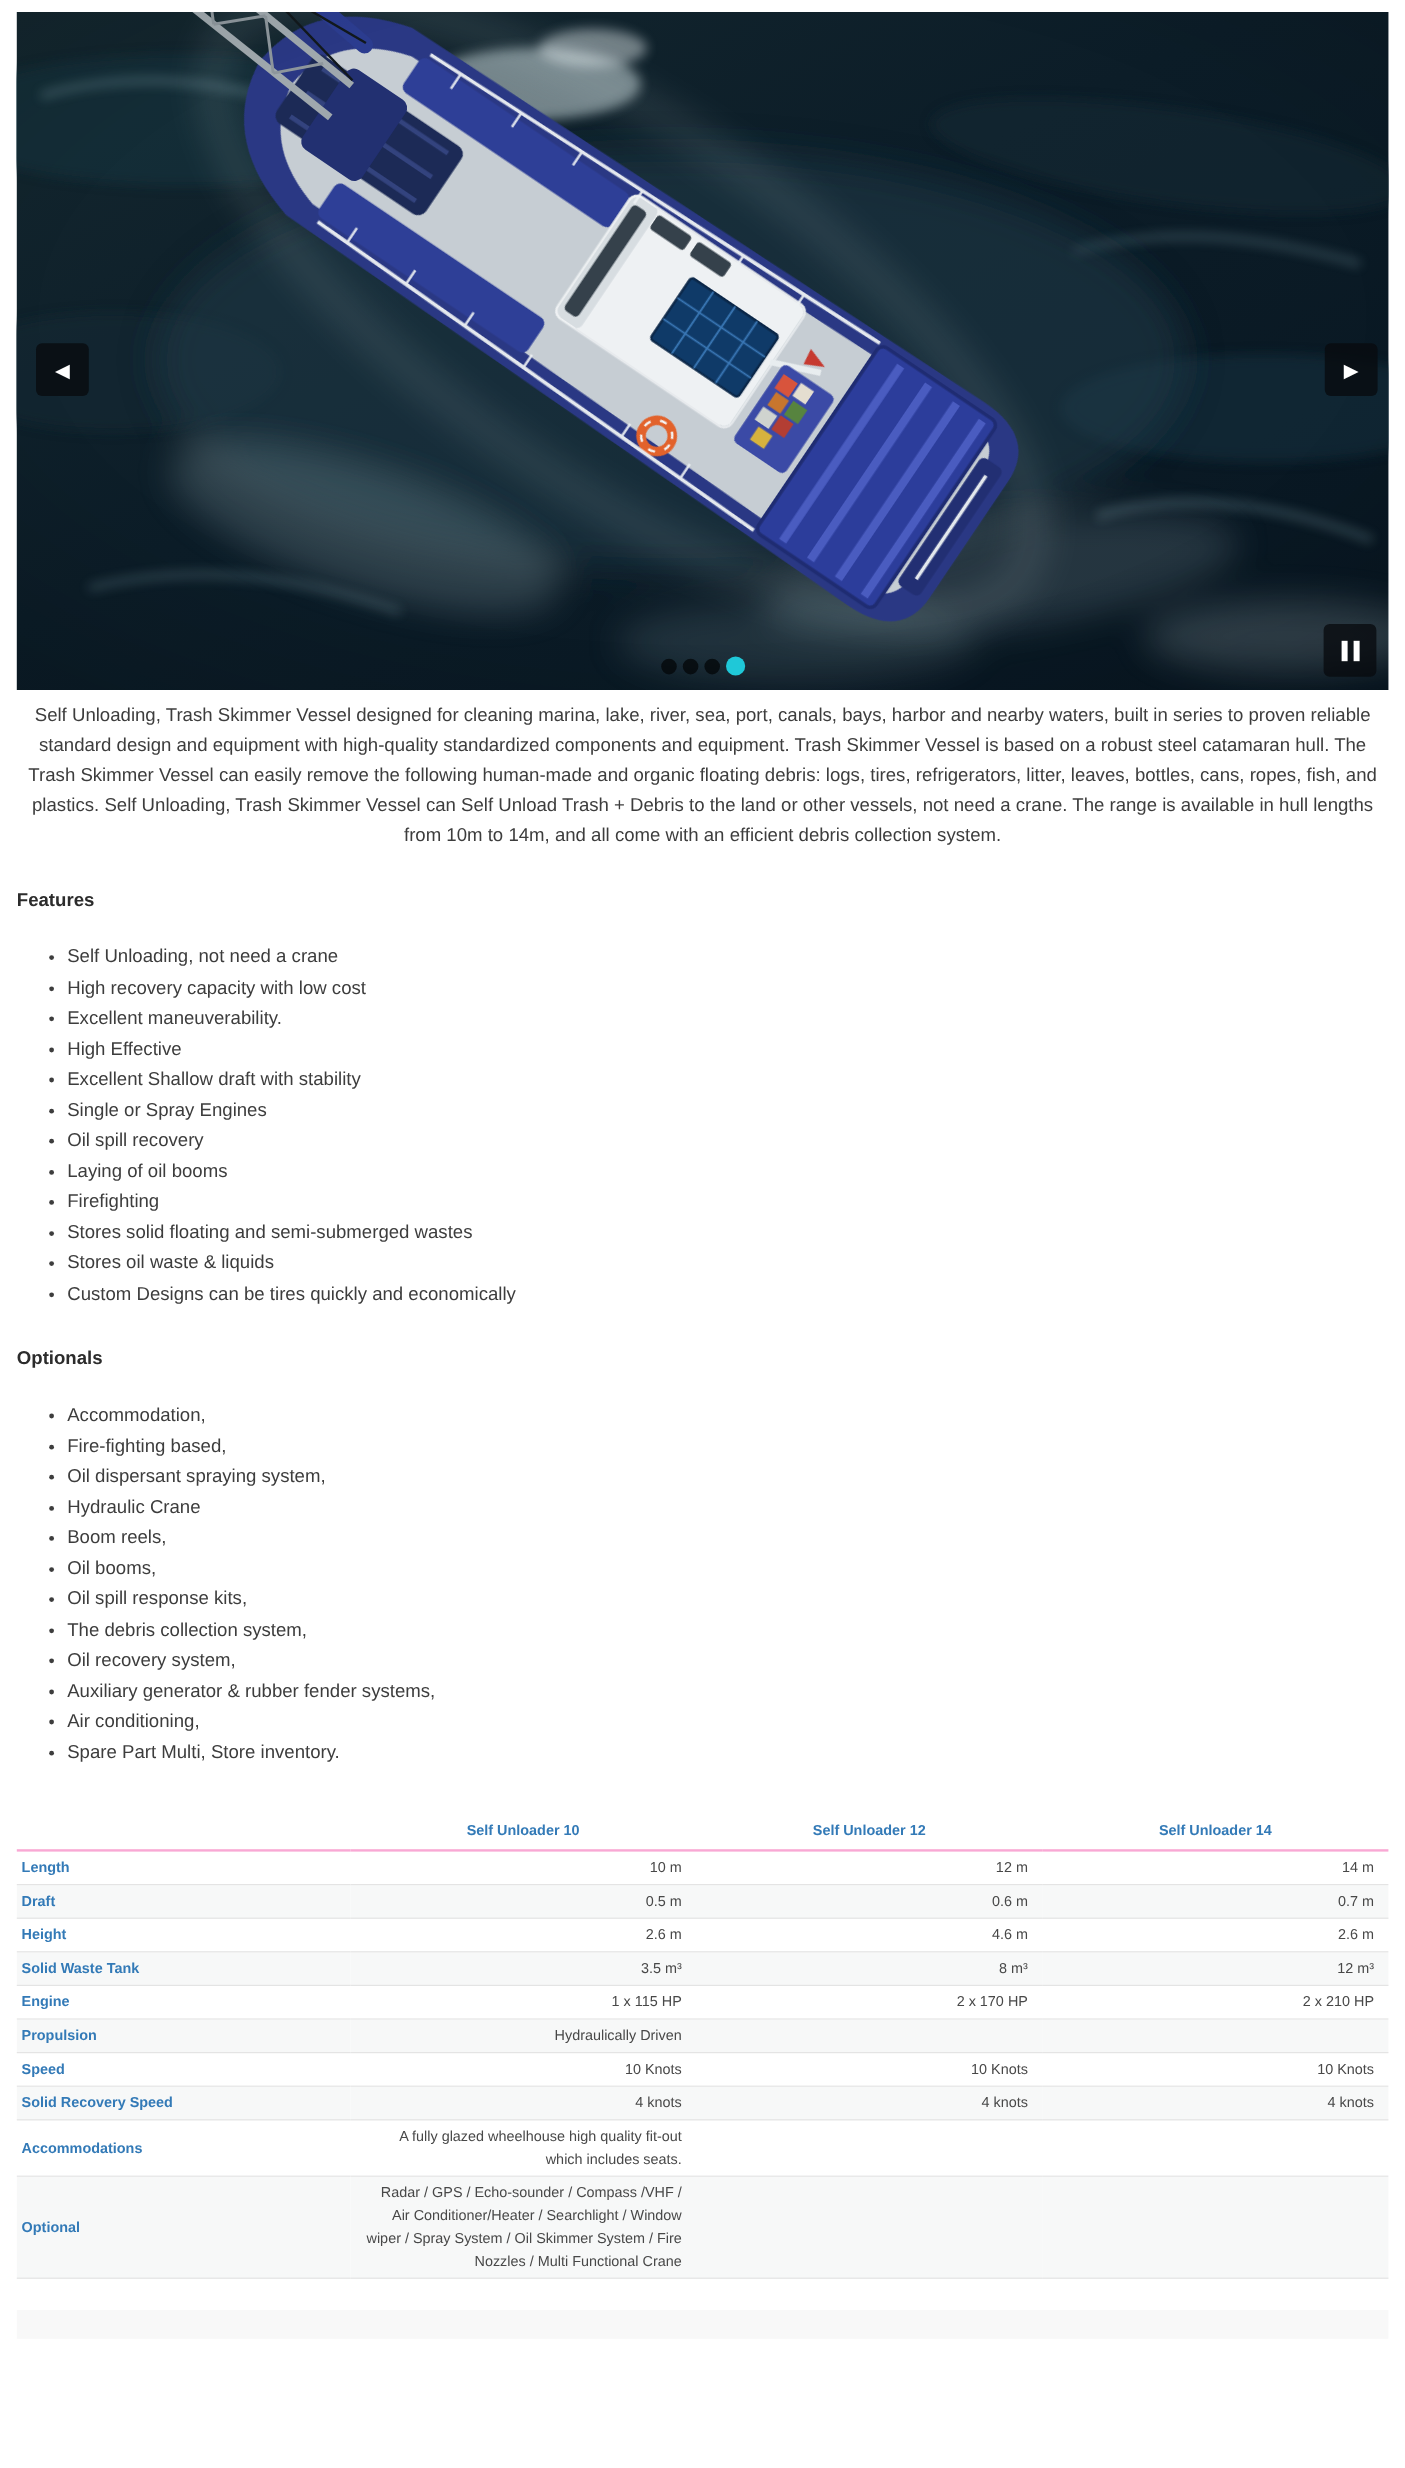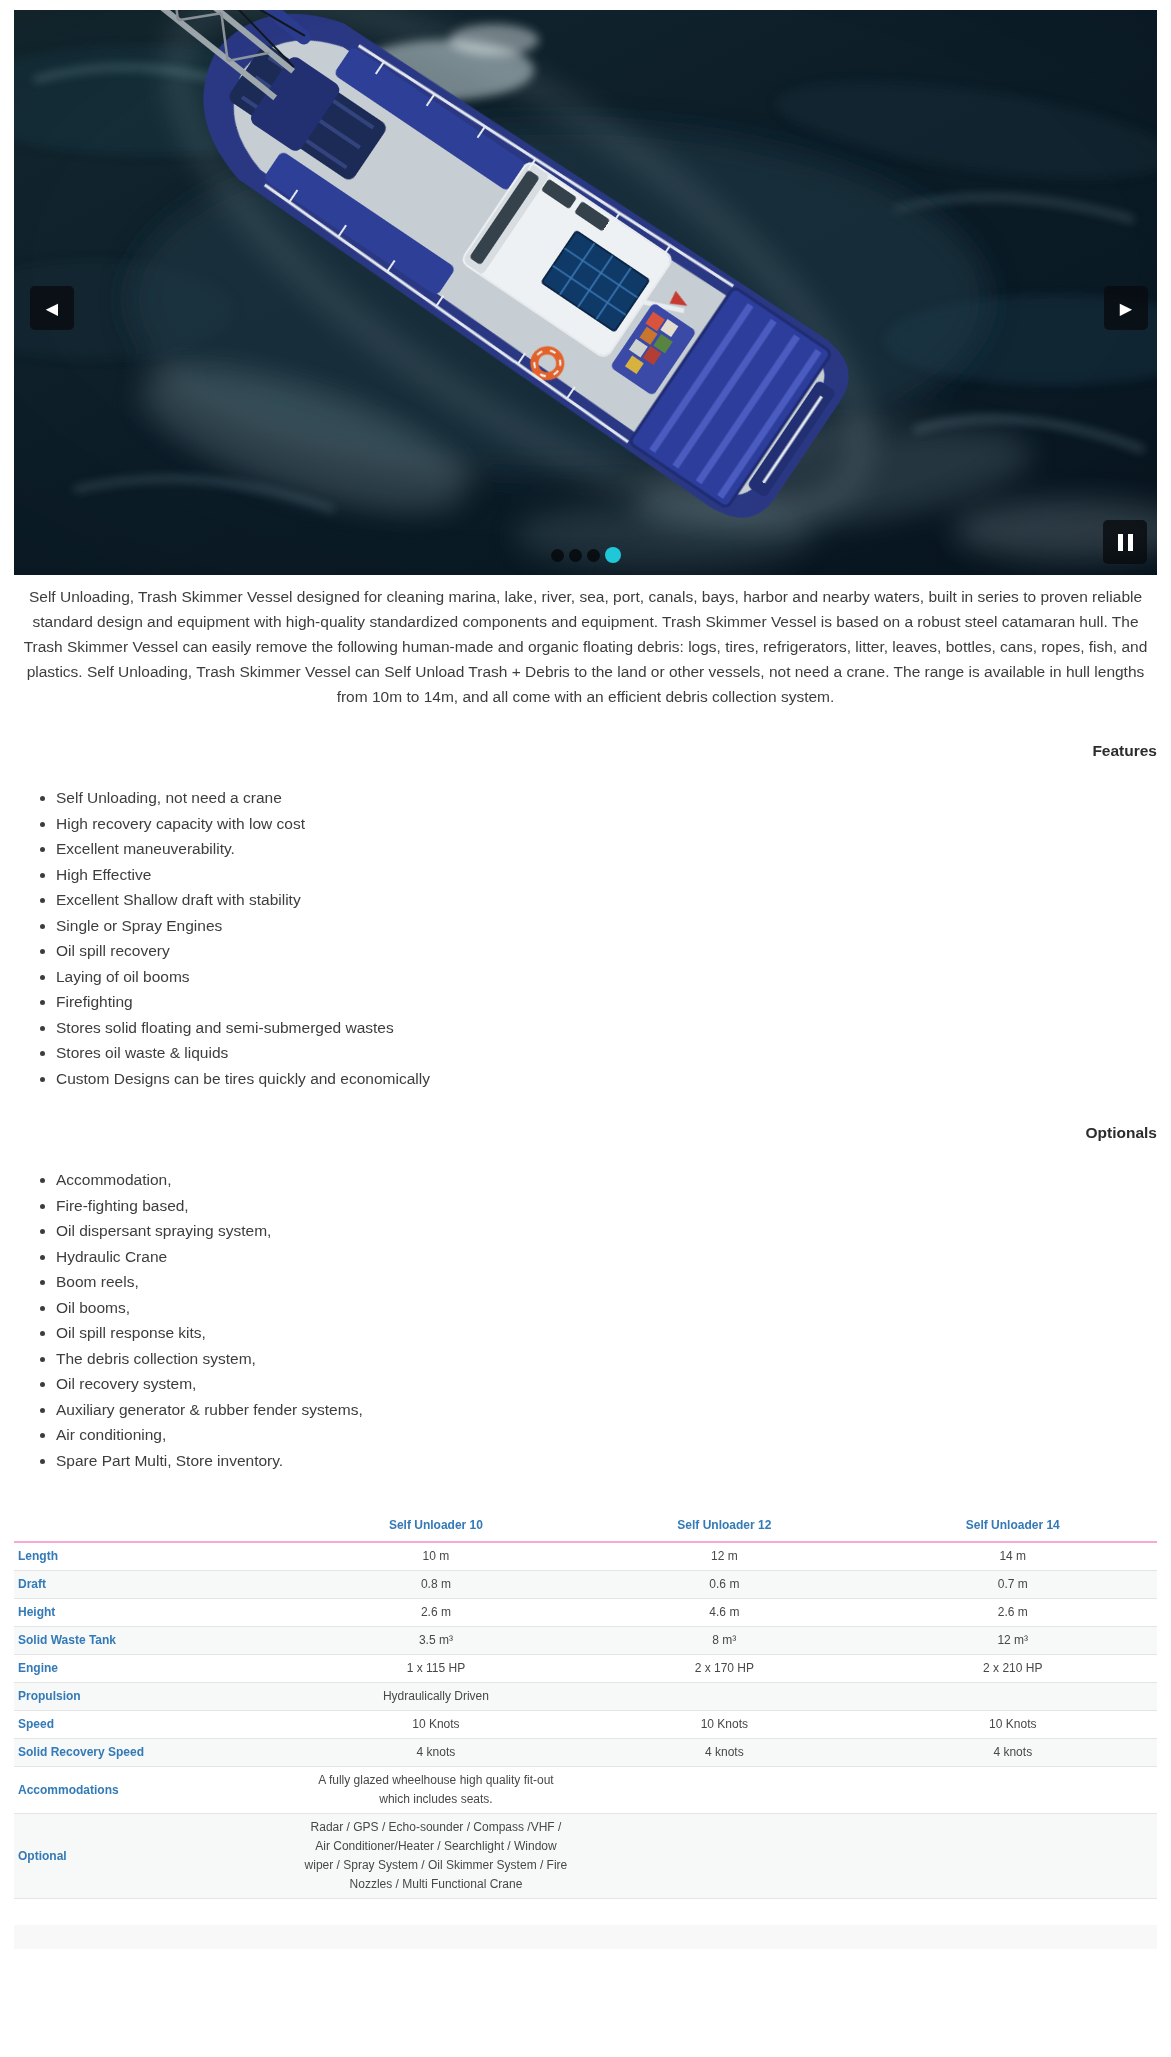--- a/index.html
+++ b/index.html
@@ -19,39 +19,39 @@
   .btn-prev { left:16px; top:276px; }
   .btn-next { right:9px; top:276px; }
   .btn-pause { right:10px; bottom:11px; gap:5px; }
   .btn-pause .bar { width:5px; height:17px; background:#ffffff; display:block; }
   .dots { position:absolute; left:0; right:0; bottom:12px; display:flex; justify-content:center; align-items:center; gap:5px; }
   .dot { width:13px; height:13px; border-radius:50%; background:rgba(4,8,10,0.8); cursor:pointer; }
   .dot.active { width:16px; height:16px; }
 
   
   .desc { font-size:15.5px; line-height:25px; margin:9px 0 0 0; color:#3d3d3d;text-align:center; }
-  h3.section-heading { font-size:15.5px; font-weight:bold; color:#2c2c2c; margin:33px 0 0 0;text-align:right; }
+  h3.section-heading { font-size:15.5px; font-weight:bold; color:#2c2c2c; margin:33px 0 0 0; }
   ul.bullets { margin:25px 0 0 0; padding-left:42px; }
   ul.bullets li { font-size:15.5px; line-height:25.5px; color:#3d3d3d; }
 
   
   table.spec { width:100%; border-collapse:collapse; table-layout:fixed; margin-top:40px; }
   table.spec thead th {
     color:#337ab7; font-size:12px; font-weight:bold; text-align:center;
     padding:5px 4px 9px 4px; border-bottom:2px solid #f9a8d4;
   }
   table.spec thead th:first-child { width:24.3%; }
   table.spec tbody tr { border-bottom:1px solid #e4e4e4; }
   table.spec tbody tr:nth-child(even) { background:#f7f8f8; }
   table.spec tbody th.rowlabel {
     color:#337ab7; font-size:12px; font-weight:bold; text-align:left;
     padding:4px 4px; line-height:15px; vertical-align:middle;
   }
   table.spec tbody td {
-    font-size:12px; color:#484848; text-align:center;
+    font-size:12px; color:#484848; text-align:right;
     padding:4px 12px; line-height:19px; vertical-align:middle;margin-top:34px;
   }
 
   .footer-bar { height:24px; background:#f8f8f8; margin-top:26px; }
   .bottom-space { height:18px; }
 </style>
 </head>
 <body>
 
 <div class="page">
@@ -272,21 +272,21 @@
     </thead>
     <tbody>
         <tr>
           <th class="rowlabel">Length</th>
           <td>10 m</td>
           <td>12 m</td>
           <td>14 m</td>
         </tr>
         <tr>
           <th class="rowlabel">Draft</th>
-          <td>0.8 m</td>
+          <td>0.5 m</td>
           <td>0.6 m</td>
           <td>0.7 m</td>
         </tr>
         <tr>
           <th class="rowlabel">Height</th>
           <td>2.6 m</td>
           <td>4.6 m</td>
           <td>2.6 m</td>
         </tr>
         <tr>

